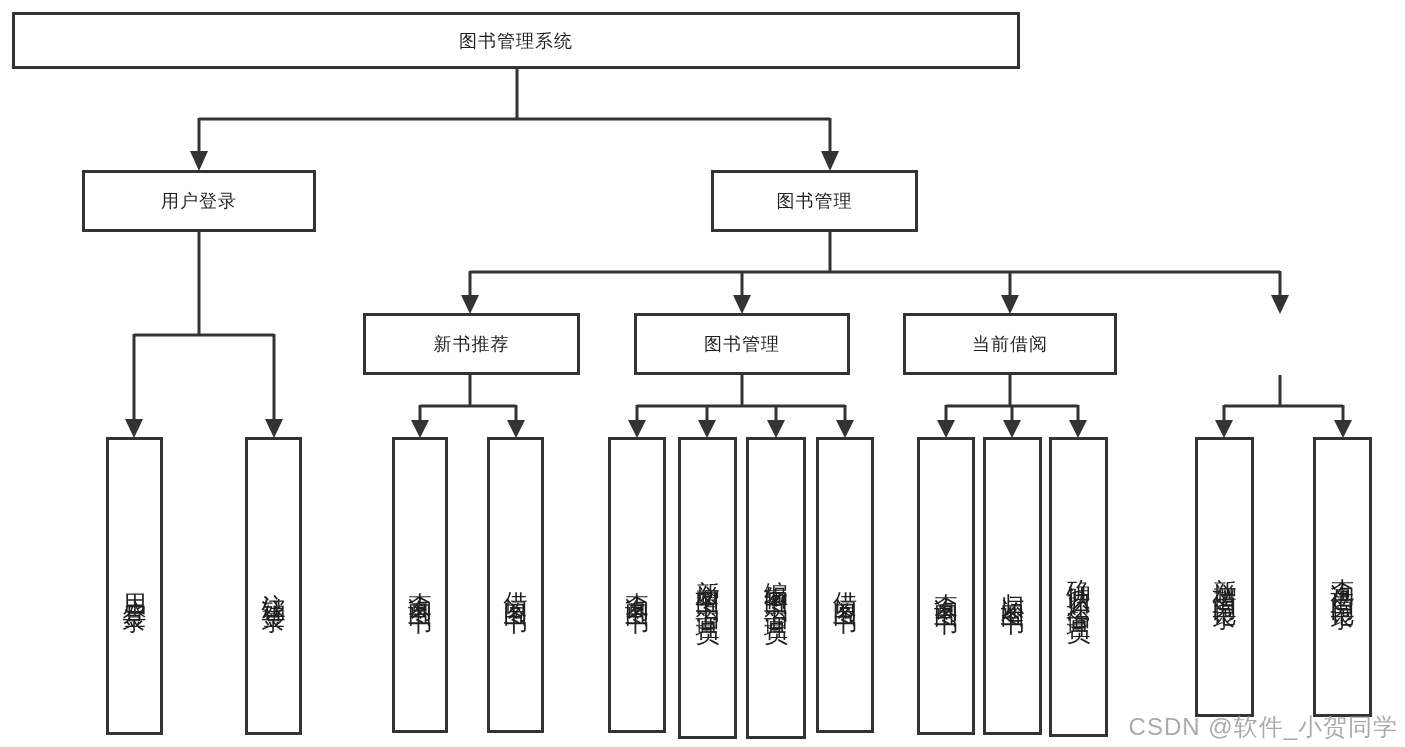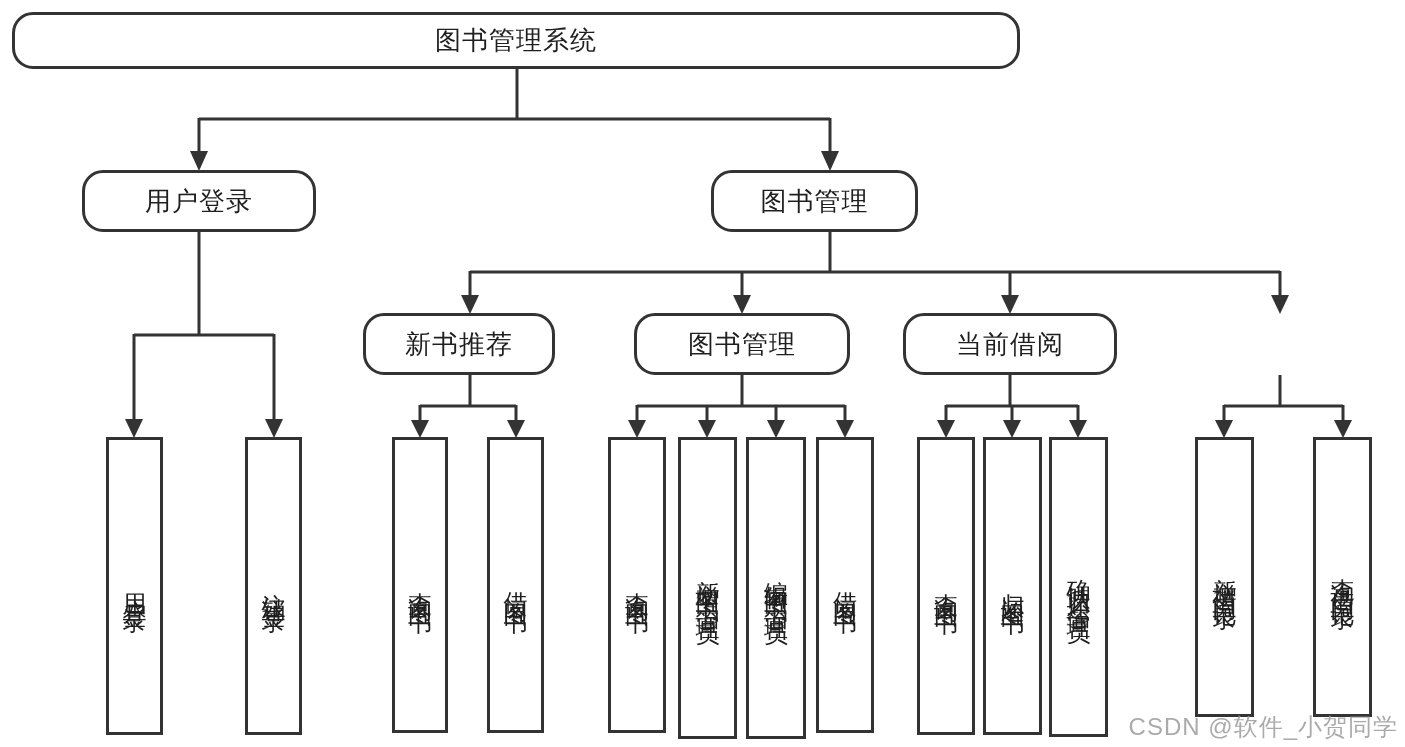--- a/index.html
+++ b/index.html
@@ -27,24 +27,23 @@
     box-sizing: border-box;
     background: #ffffff;
     border: 3px solid #333333;
     color: #1f1f1f;
     display: flex;
     align-items: center;
     justify-content: center;
     text-align: center;
   }
   .h-node {
-    font-size: 26px;
+    font-size: 18px;
     letter-spacing: 1px;
     white-space: nowrap;
-    border-radius: 21px;
   }
   .v-node {
     writing-mode: vertical-rl;
     text-orientation: mixed;
     font-size: 24px;
     letter-spacing: 6px;
     line-height: 1;
   }
   .watermark {
     position: absolute;
@@ -126,21 +125,21 @@
       <polygon points="1215,420 1233,420 1224,438"></polygon>
       <polygon points="1334,420 1352,420 1343,438"></polygon>
     </g>
   </svg>
 
   <div class="node h-node" style="left:12px; top:12px; width:1008px; height:57px;">图书管理系统</div>
 
   <div class="node h-node" style="left:82px; top:170px; width:234px; height:62px;">用户登录</div>
   <div class="node h-node" style="left:711px; top:170px; width:207px; height:62px;">图书管理</div>
 
-  <div class="node h-node" style="left:363px; top:313px; width:192px; height:62px;">新书推荐</div>
+  <div class="node h-node" style="left:363px; top:313px; width:217px; height:62px;">新书推荐</div>
   <div class="node h-node" style="left:634px; top:313px; width:216px; height:62px;">图书管理</div>
   <div class="node h-node" style="left:903px; top:313px; width:214px; height:62px;">当前借阅</div>
 
   <div class="node v-node" style="left:106px; top:437px; width:57px; height:298px;">用户登录</div>
   <div class="node v-node" style="left:245px; top:437px; width:57px; height:298px;">注销登录</div>
 
   <div class="node v-node" style="left:392px; top:437px; width:56px; height:296px;">查询图书</div>
   <div class="node v-node" style="left:487px; top:437px; width:57px; height:296px;">借阅图书</div>
 
   <div class="node v-node" style="left:608px; top:437px; width:58px; height:296px;">查询图书</div>

